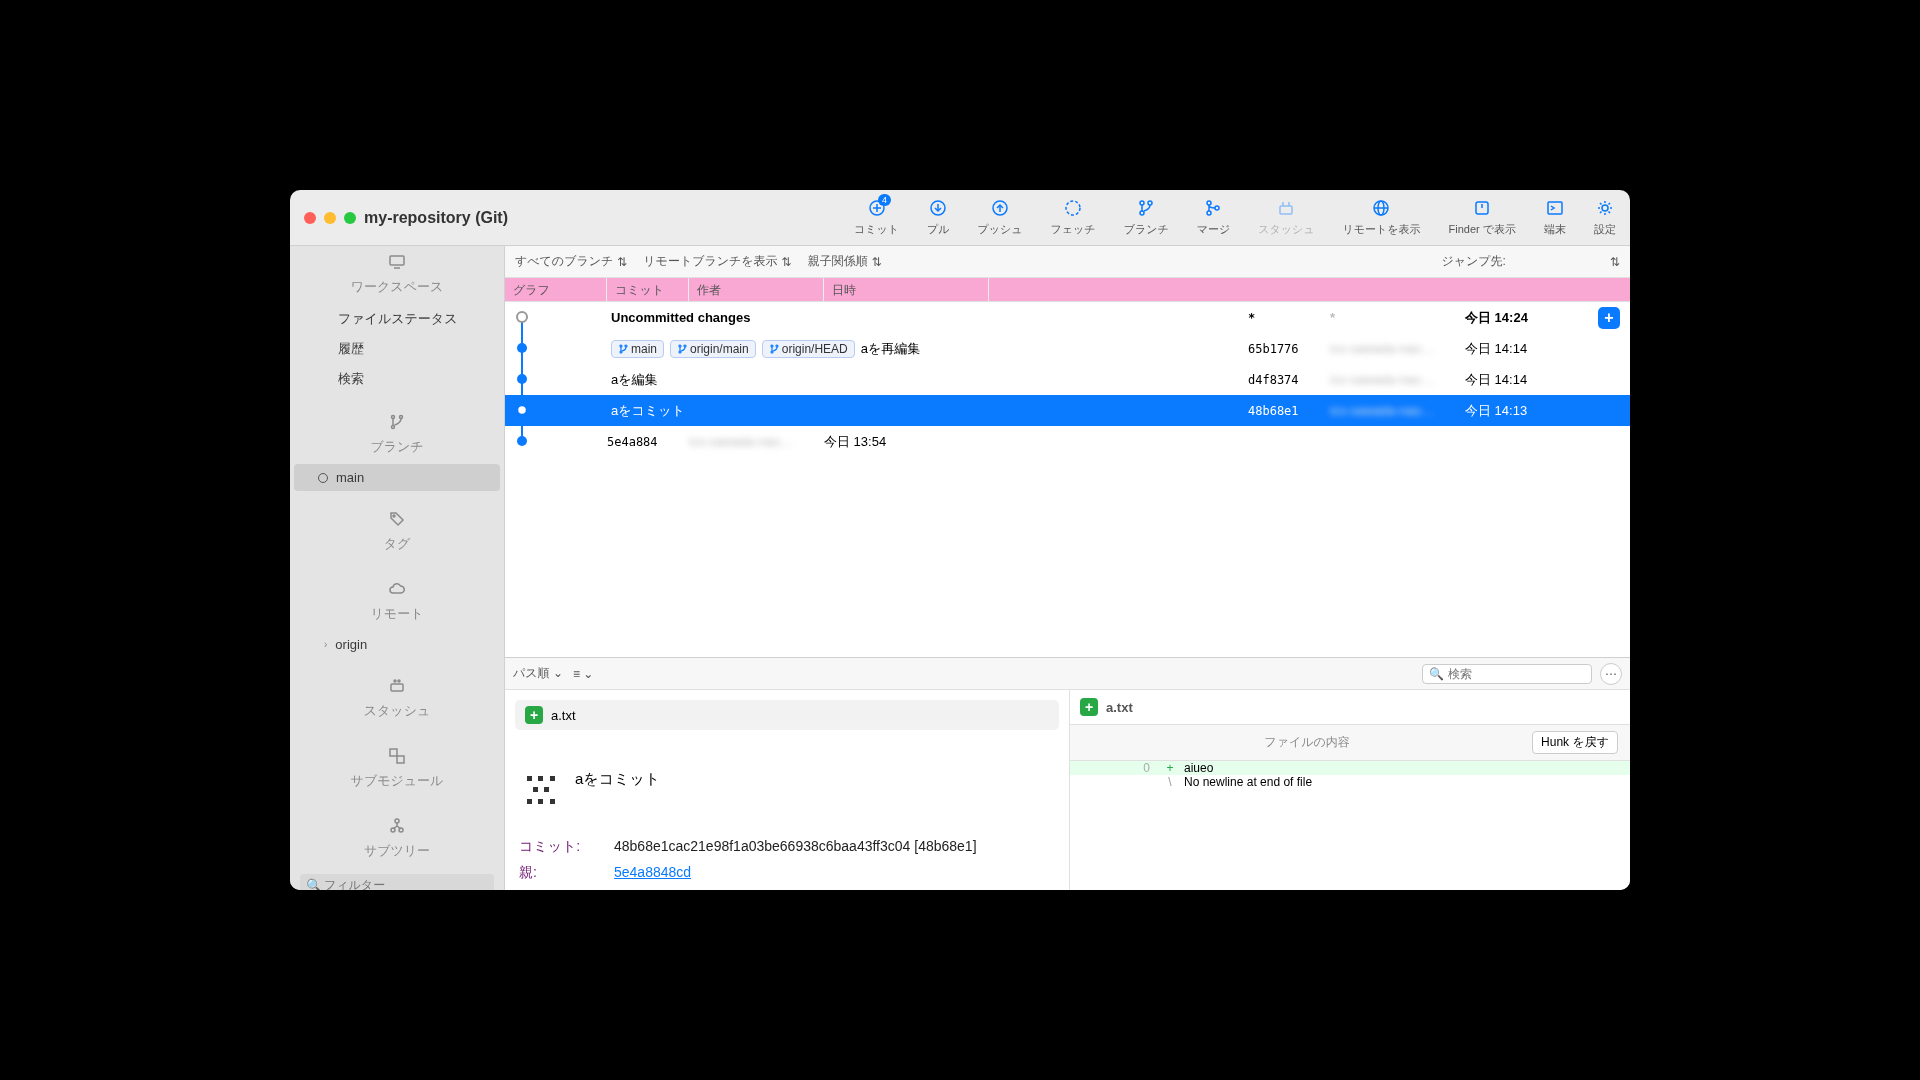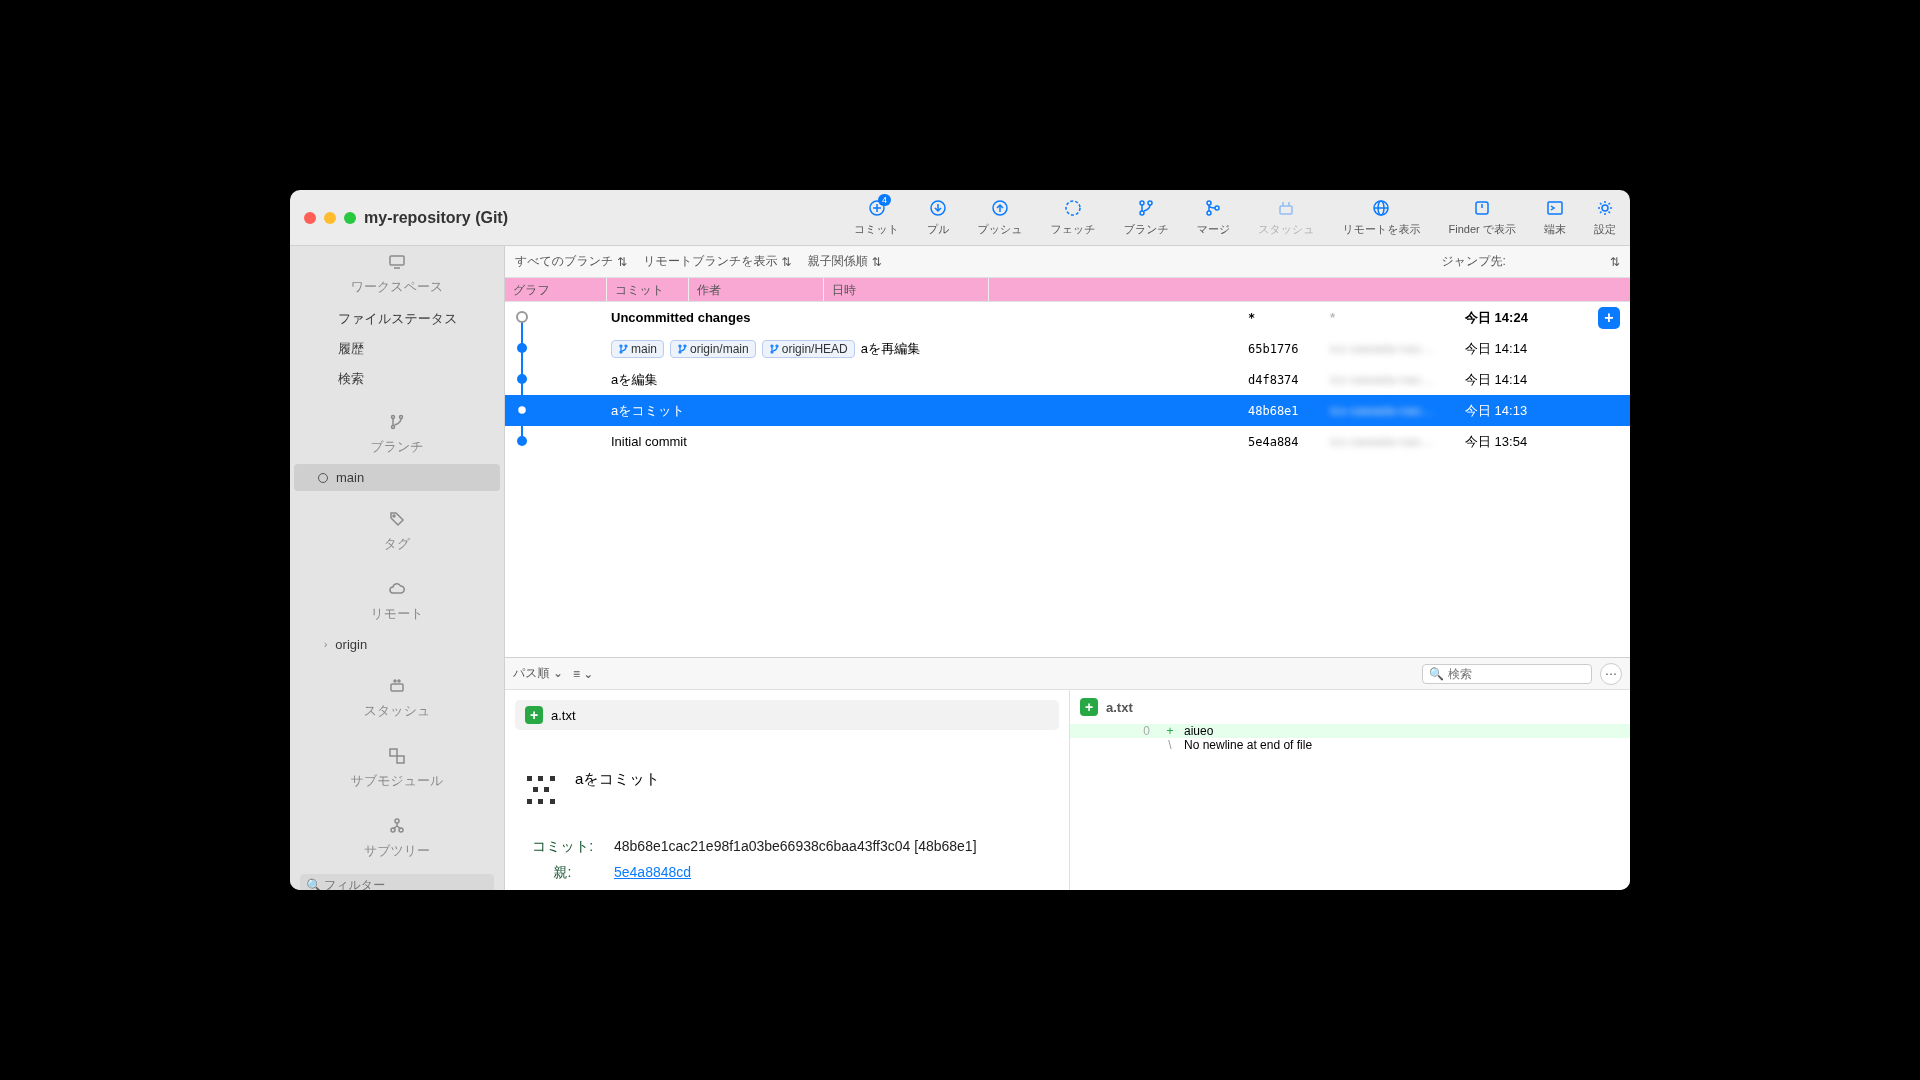--- a/index.html
+++ b/index.html
@@ -65,21 +65,21 @@
 
 .lower { flex: 1; display: flex; min-height: 0; }
 .lower-left { width: 565px; border-right: 1px solid #e0e0e0; display: flex; flex-direction: column; }
 .file-entry { margin: 10px; padding: 6px 10px; background: #f2f2f2; border-radius: 5px; display: flex; align-items: center; gap: 8px; font-size: 13px; cursor: pointer; }
 .file-badge { background: #28a745; color: #fff; width: 18px; height: 18px; border-radius: 4px; display: inline-flex; align-items: center; justify-content: center; font-size: 14px; font-weight: 700; }
 .commit-meta { padding: 14px; display: flex; gap: 12px; }
 .avatar { width: 44px; height: 44px; border-radius: 22px; background: #fff; display: flex; align-items: center; justify-content: center; }
 .avatar svg { width: 40px; height: 40px; }
 .meta-rows { margin-top: 12px; padding: 0 14px; font-size: 14px; }
 .meta-rows .mrow { display: flex; margin-bottom: 8px; }
-.meta-rows .label { width: 95px; text-align: center; color: #14532d; padding-right: 8px; }
+.meta-rows .label { width: 95px; text-align: left; color: #701a75; padding-right: 8px; }
 .meta-rows .val { flex: 1; color: #222; }
 .meta-rows a { color: #0a7aff; text-decoration: underline; }
 .blurred { filter: blur(4px); color: #999; }
 
 .lower-right { flex: 1; display: flex; flex-direction: column; }
 .diff-file { padding: 8px 10px; display: flex; align-items: center; gap: 8px; font-size: 13px; font-weight: 600; color: #555; }
 .diff-head { padding: 6px 12px; background: #f7f7f7; border-top: 1px solid #e0e0e0; border-bottom: 1px solid #e0e0e0; display: flex; align-items: center; font-size: 12px; color: #888; }
 .hunk-btn { border: 1px solid #ccc; background: #fff; padding: 2px 8px; border-radius: 4px; font-size: 12px; cursor: pointer; }
 .diff-body { font-family: Menlo, monospace; font-size: 12px; }
 .diff-line { display: flex; }
@@ -389,23 +389,20 @@
           <div class="c-graph"></div>
           <div class="c-desc">
               <span>aをコミット</span>
             </div>
           <div class="c-commit">48b68e1</div>
           <div class="c-author">ics-sawada-nao…</div>
           <div class="c-date">今日 14:13</div>
         </div>
         <div class="row">
           <div class="c-graph"></div>
-          <div class="c-desc">
-              <span>Initial commit</span>
-            </div>
           <div class="c-commit">5e4a884</div>
           <div class="c-author">ics-sawada-nao…</div>
           <div class="c-date">今日 13:54</div>
         </div>
       </div>
 
       <div style="flex:1"></div>
       <div class="splitter"></div>
 
       <div class="middlebar">
@@ -457,20 +454,24 @@
               </div>
 
           </div>
         </div>
 
         <div class="lower-right">
           <div class="diff-file">
             <span class="file-badge">+</span>
             <span>a.txt</span>
           </div>
+          <div class="diff-head">
+            <span style="flex:1;text-align:center">ファイルの内容</span>
+            <button class="hunk-btn">Hunk を戻す</button>
+          </div>
           <div class="diff-body">
             <div class="diff-line add">
               <div class="ln">0</div>
               <div class="mark">+</div>
               <div class="txt">aiueo</div>
             </div>
             <div class="diff-line meta">
               <div class="ln"></div>
               <div class="mark">\</div>
               <div class="txt">No newline at end of file</div>

